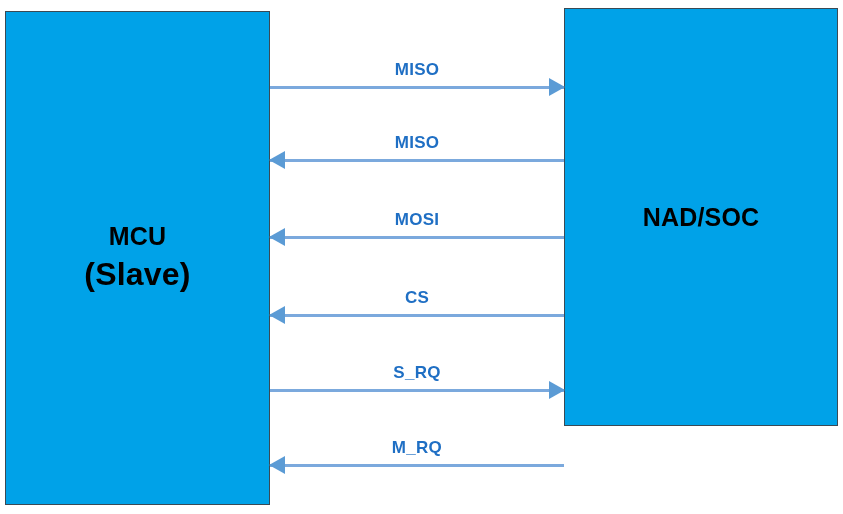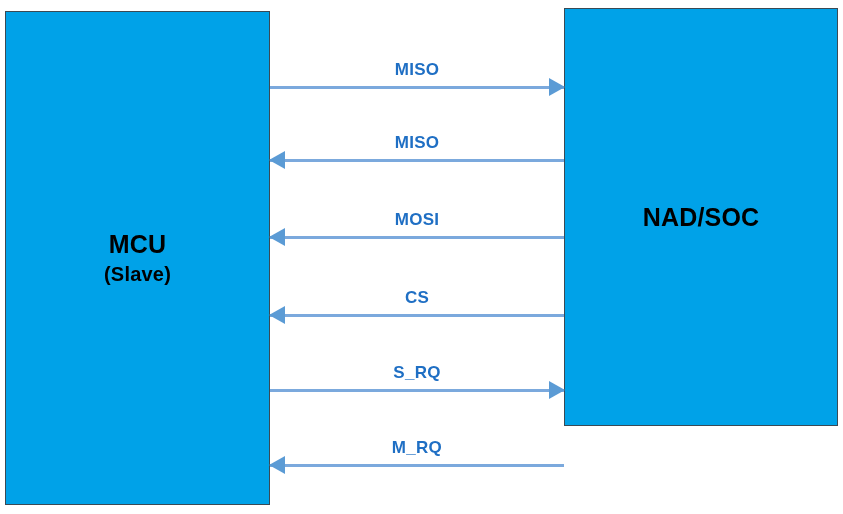--- a/index.html
+++ b/index.html
@@ -45,21 +45,21 @@
     left: 564px;
     top: 8px;
     width: 274px;
     height: 418px;
   }
   .node-title {
     font-size: 25px;
     letter-spacing: 0.2px;
   }
   .node-sub {
-    font-size: 20px;
+    font-size: 32px;
     letter-spacing: 0.2px;
   }
 
   
   .signal {
     position: absolute;
     left: 270px;
     width: 294px;
     height: 0;
   }

